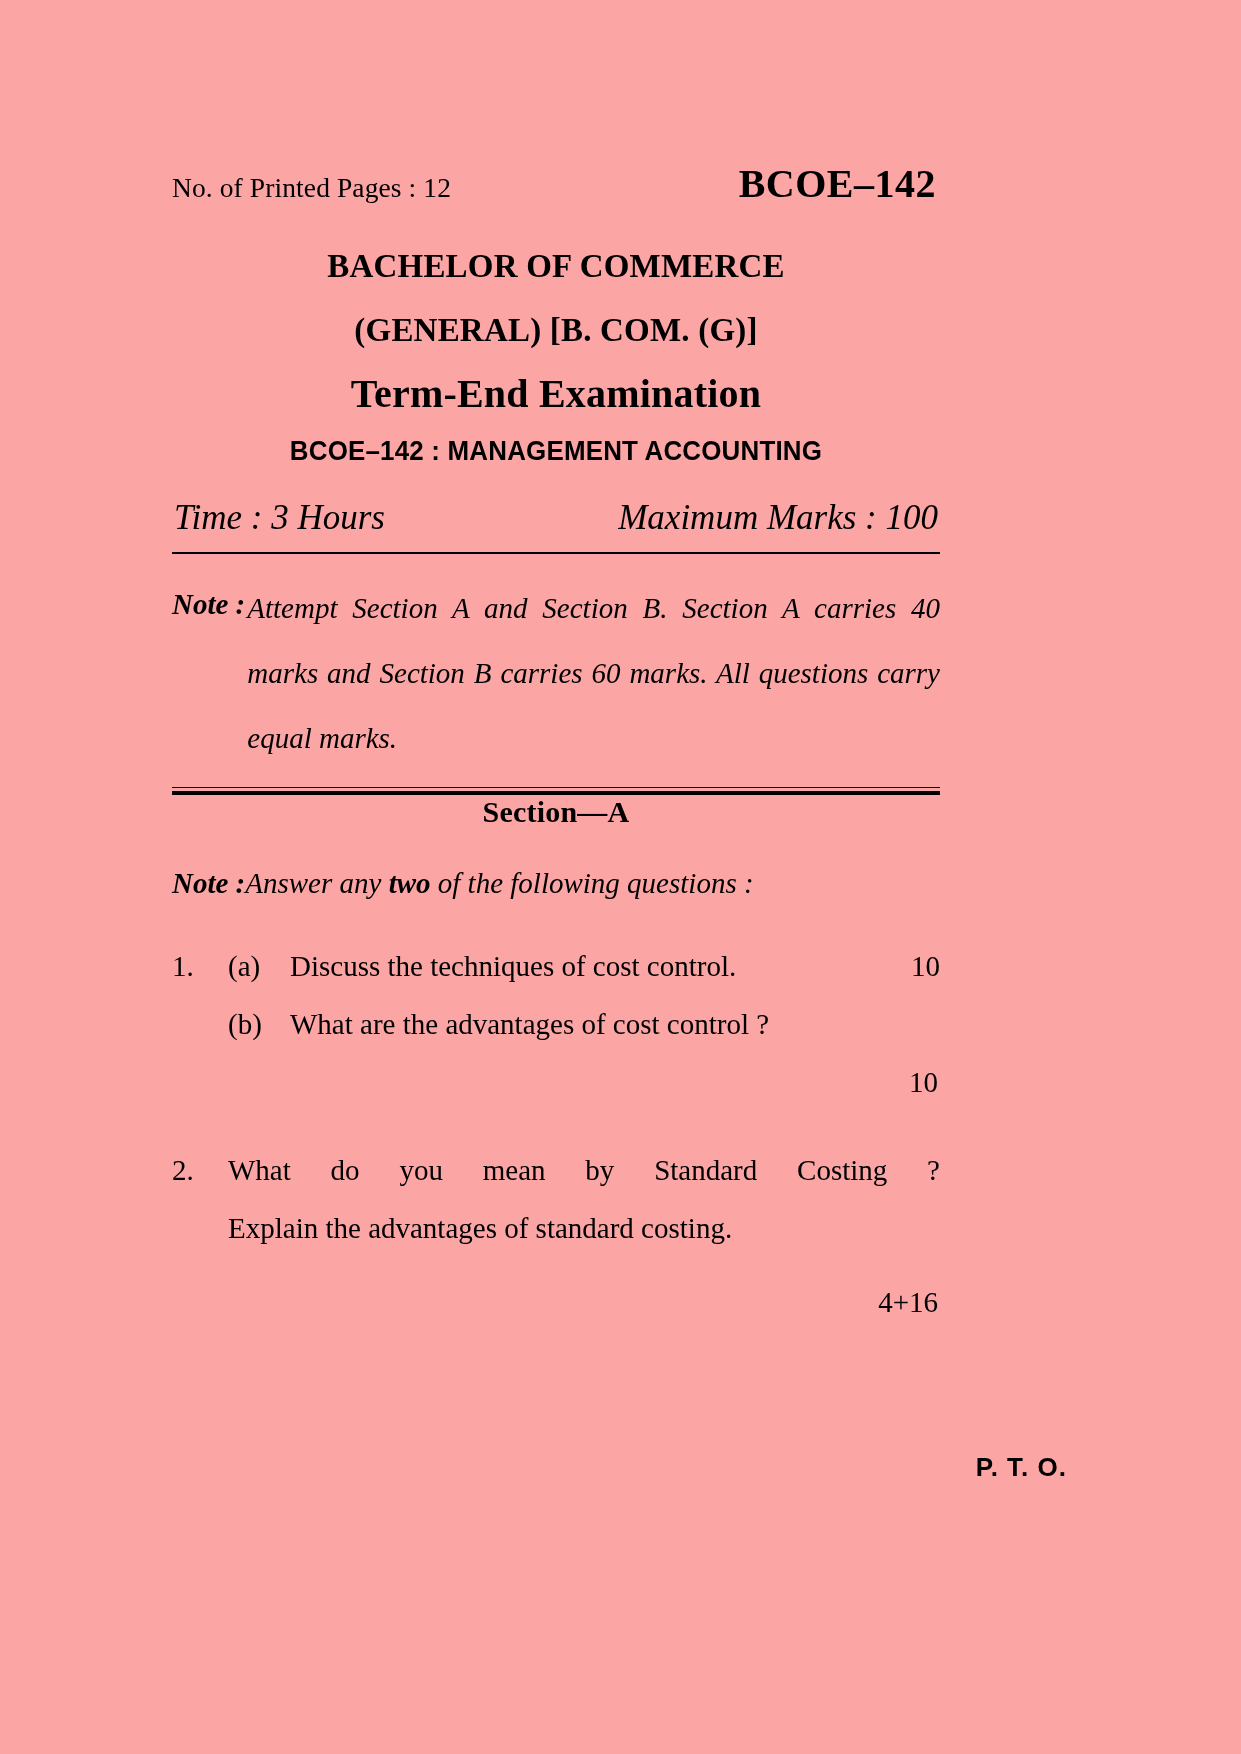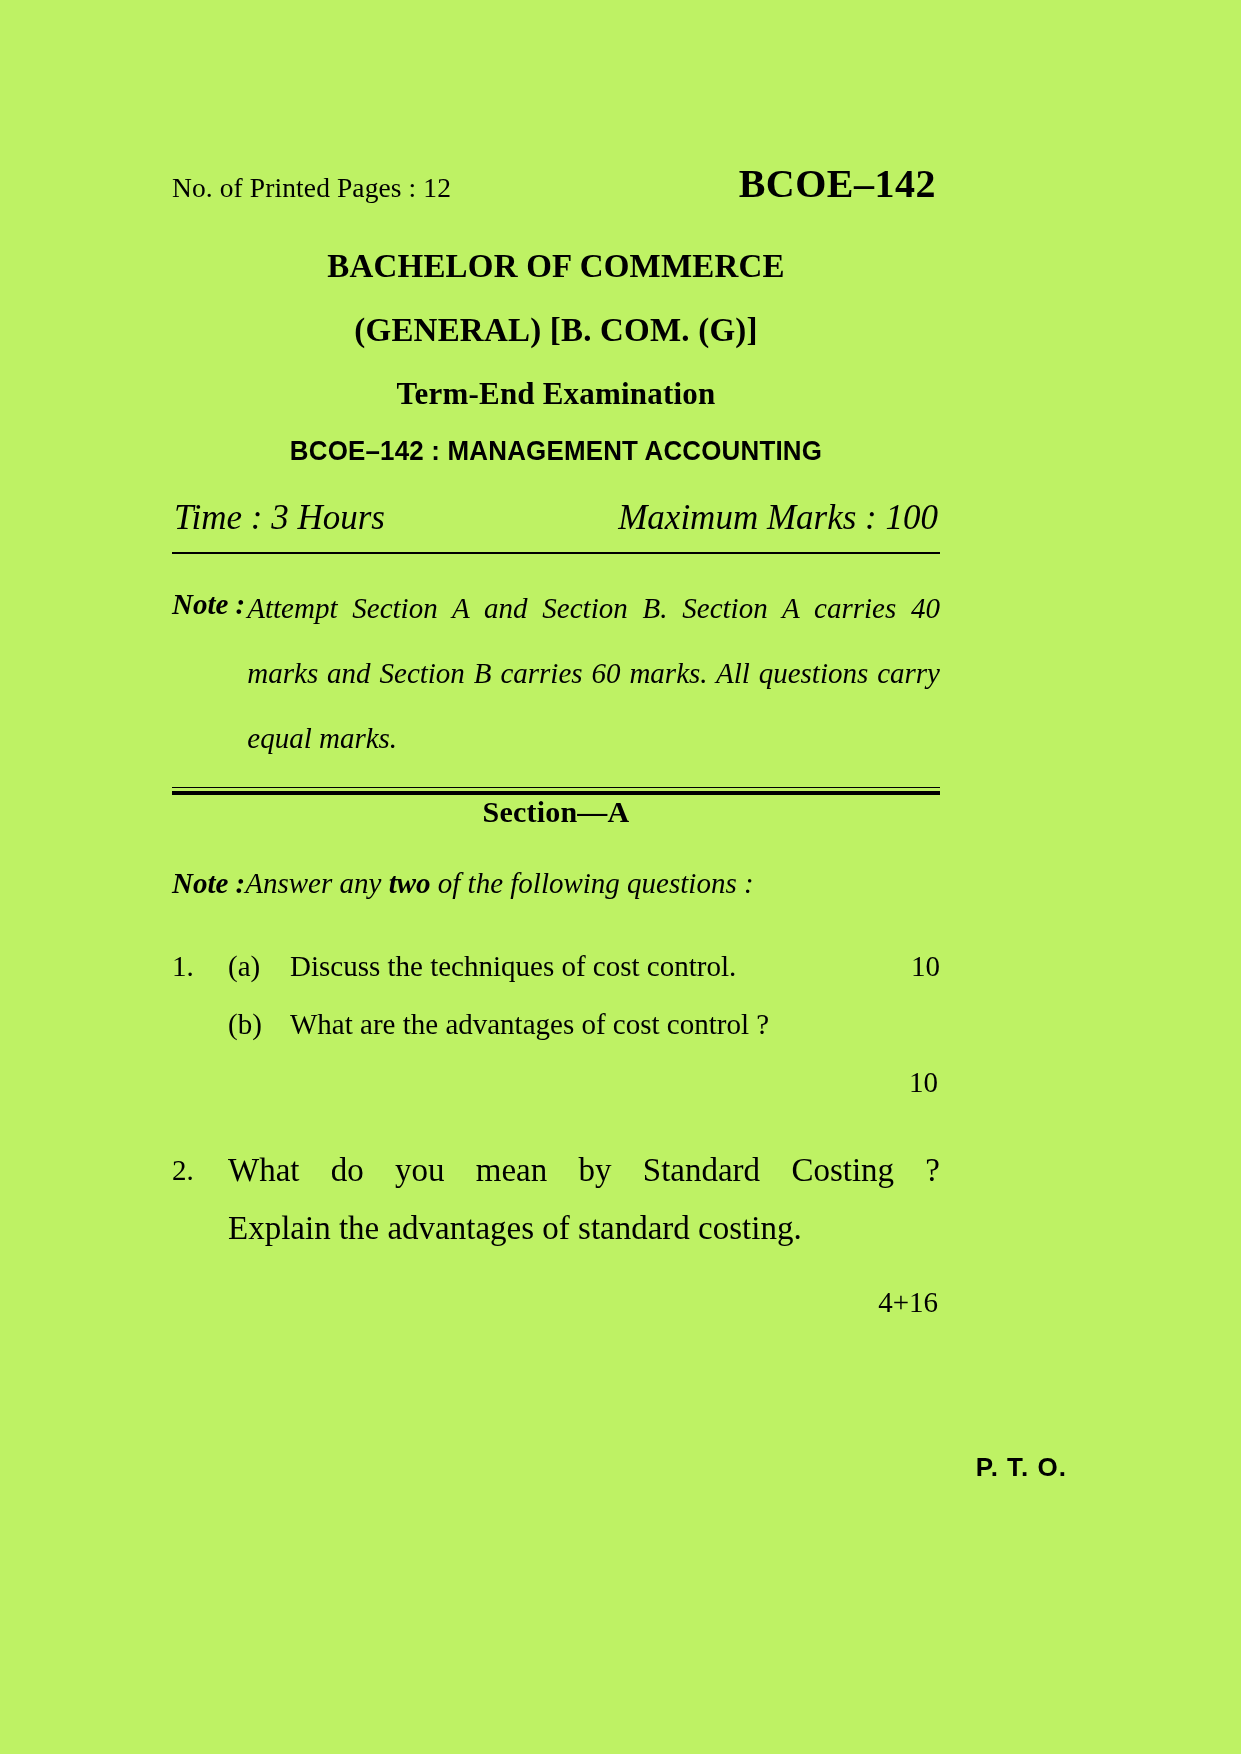--- a/index.html
+++ b/index.html
@@ -4,21 +4,21 @@
 <style>
   html, body {
     margin: 0;
     padding: 0;
     background: #ffffff;
   }
   .page {
     position: relative;
     width: 1241px;
     height: 1754px;
-    background: #bef264;
+    background: #fca5a5;
     margin: 0 auto;
     overflow: hidden;
     font-family: "Liberation Serif", "DejaVu Serif", serif;
     color: #000000;
   }
   .sheet {
     position: absolute;
     left: 172px;
     top: 160px;
     width: 768px;
@@ -49,21 +49,21 @@
     text-align: center;
     margin-top: 20px;
   }
   .title-line {
     font-size: 33px;
     font-weight: bold;
     line-height: 64px;
     letter-spacing: 0.2px;
     white-space: nowrap;
   }
-  .title-line.t3 { font-size: 31px; }
+  .title-line.t3 { font-size: 40px; }
   .title-line.t4 { font-size: 31px; }
 
   .subject-line {
     text-align: center;
     font-family: "Liberation Sans", "DejaVu Sans", sans-serif;
     font-weight: bold;
     font-size: 27px;
     letter-spacing: 0.2px;
     line-height: 50px;
     white-space: nowrap;
@@ -173,21 +173,21 @@
     padding-left: 18px;
     white-space: nowrap;
   }
   .marks-right {
     text-align: right;
     font-size: 29px;
     line-height: 58px;
     padding-right: 2px;
   }
   .q2-line {
-    font-size: 33px;
+    font-size: 29px;
     line-height: 58px;
   }
   .q2-line.just {
     text-align: justify;
     text-align-last: justify;
   }
 
   
   .pto {
     position: absolute;

